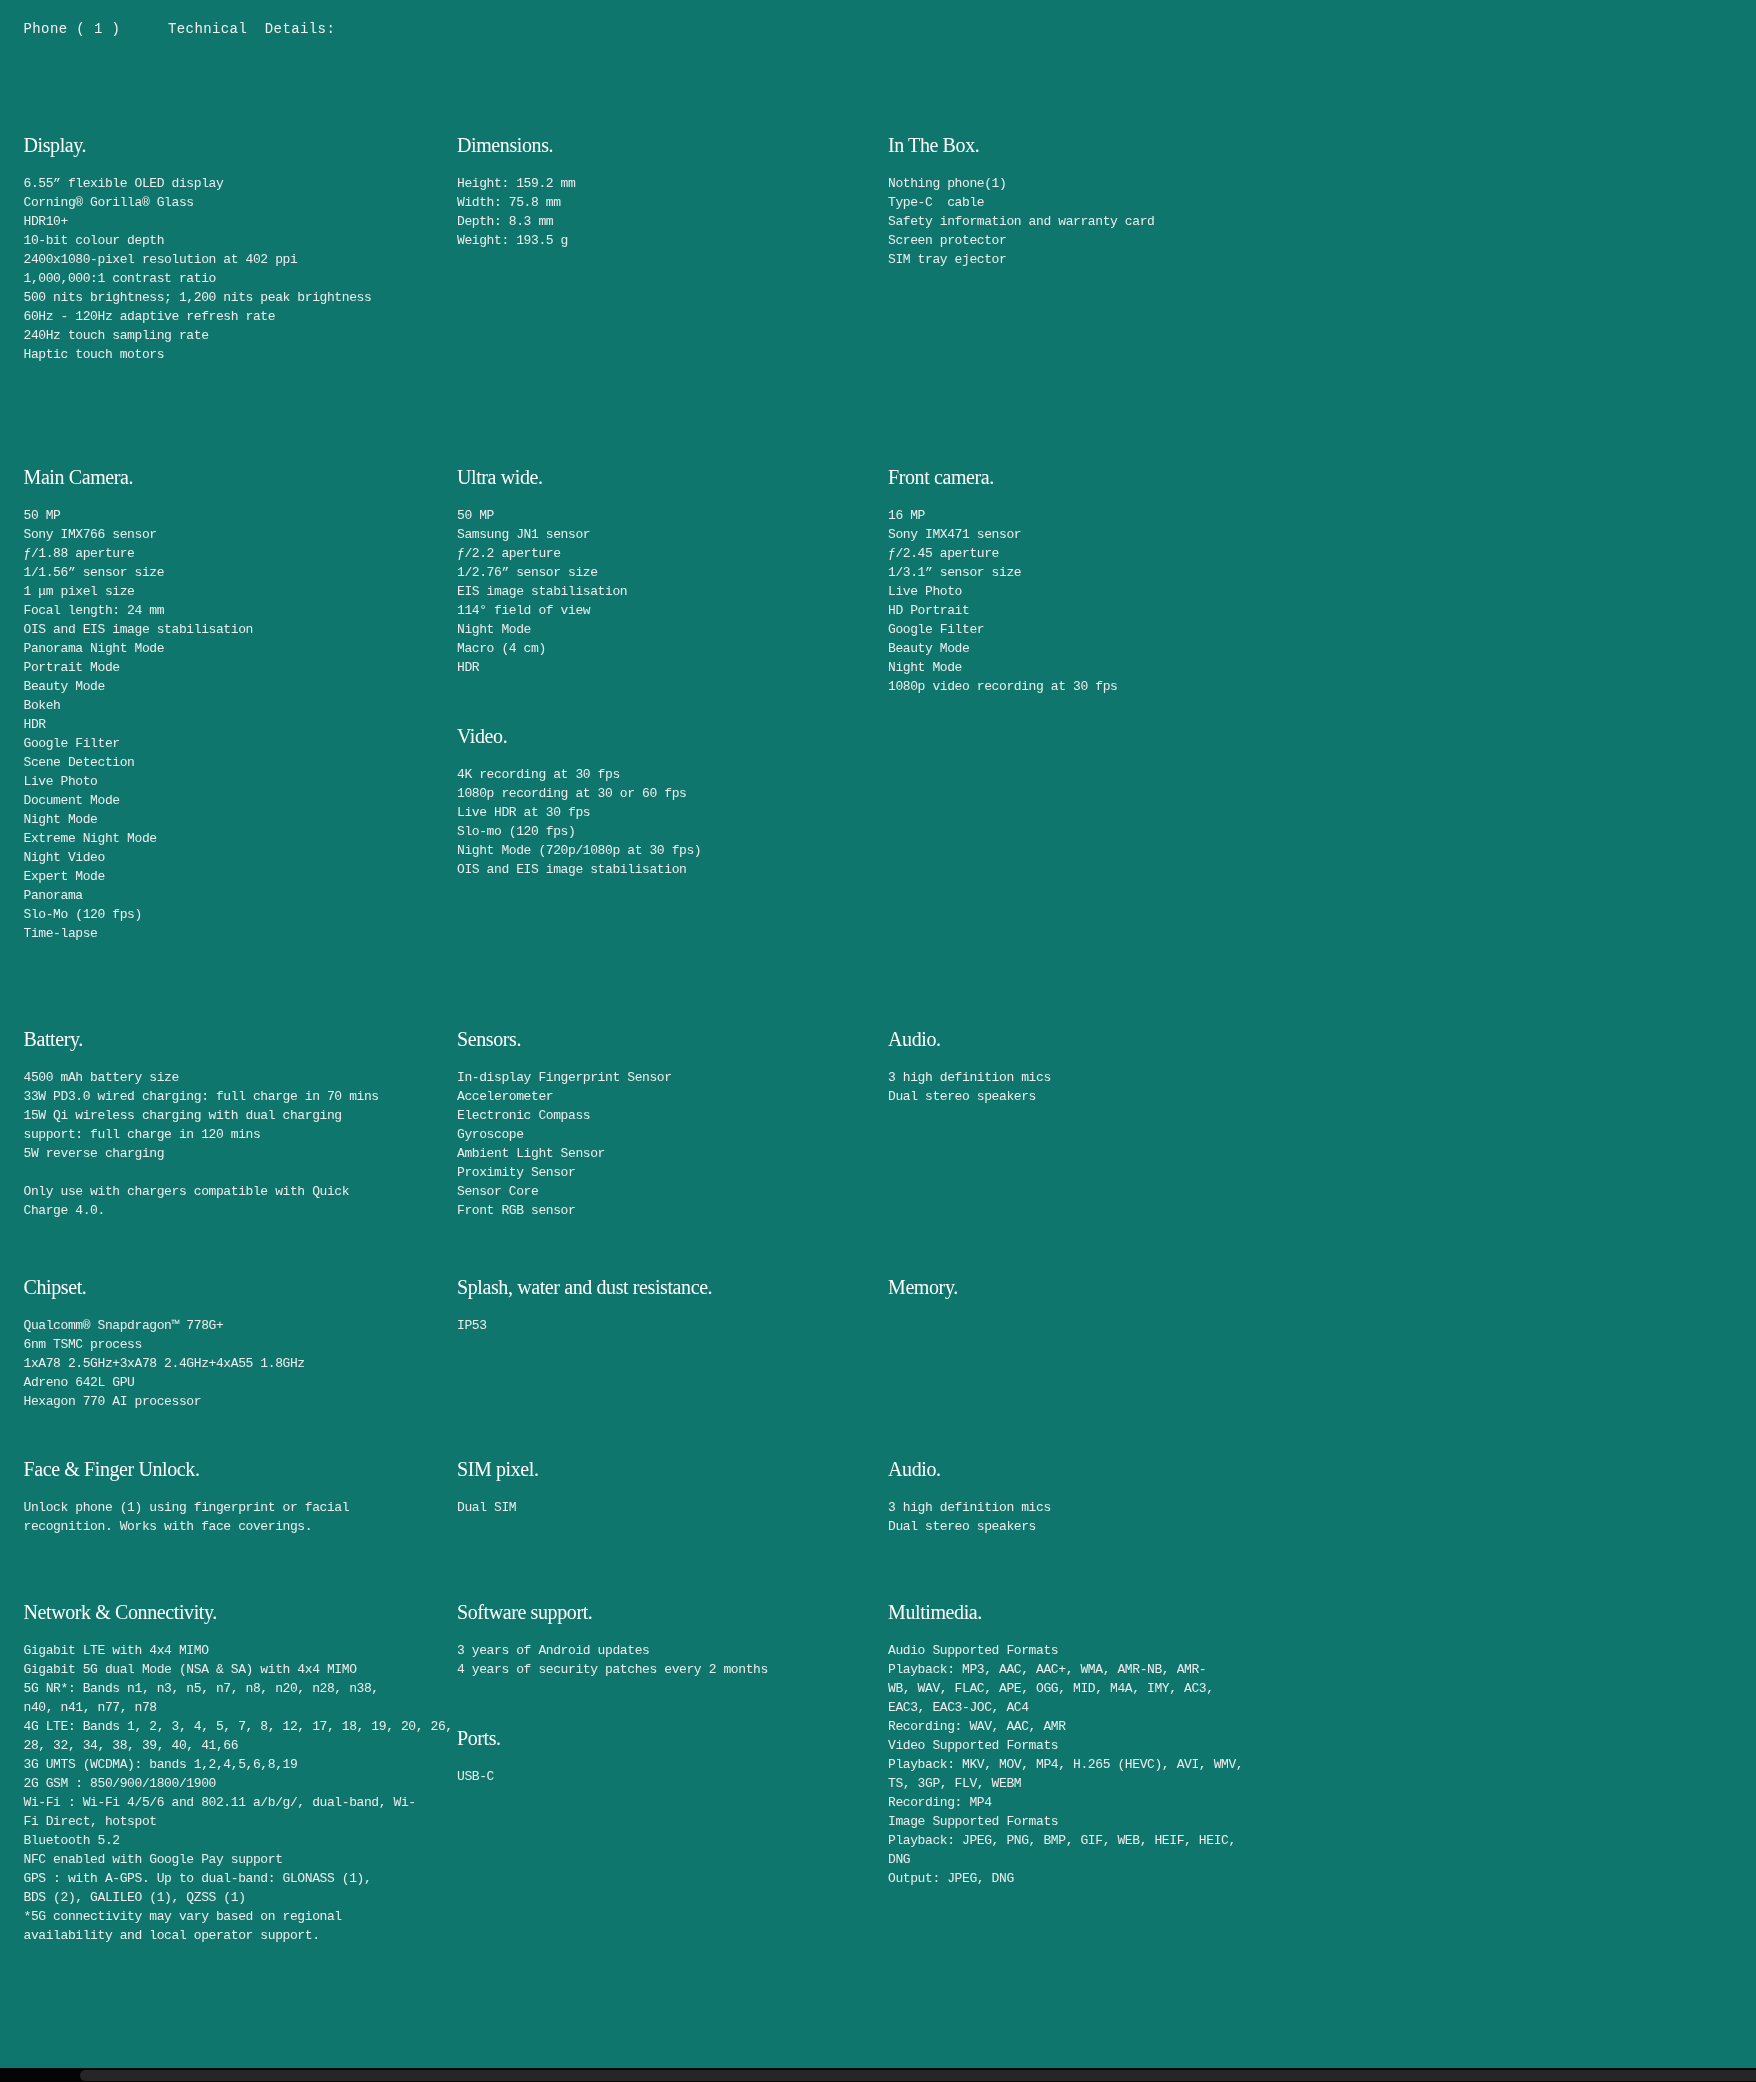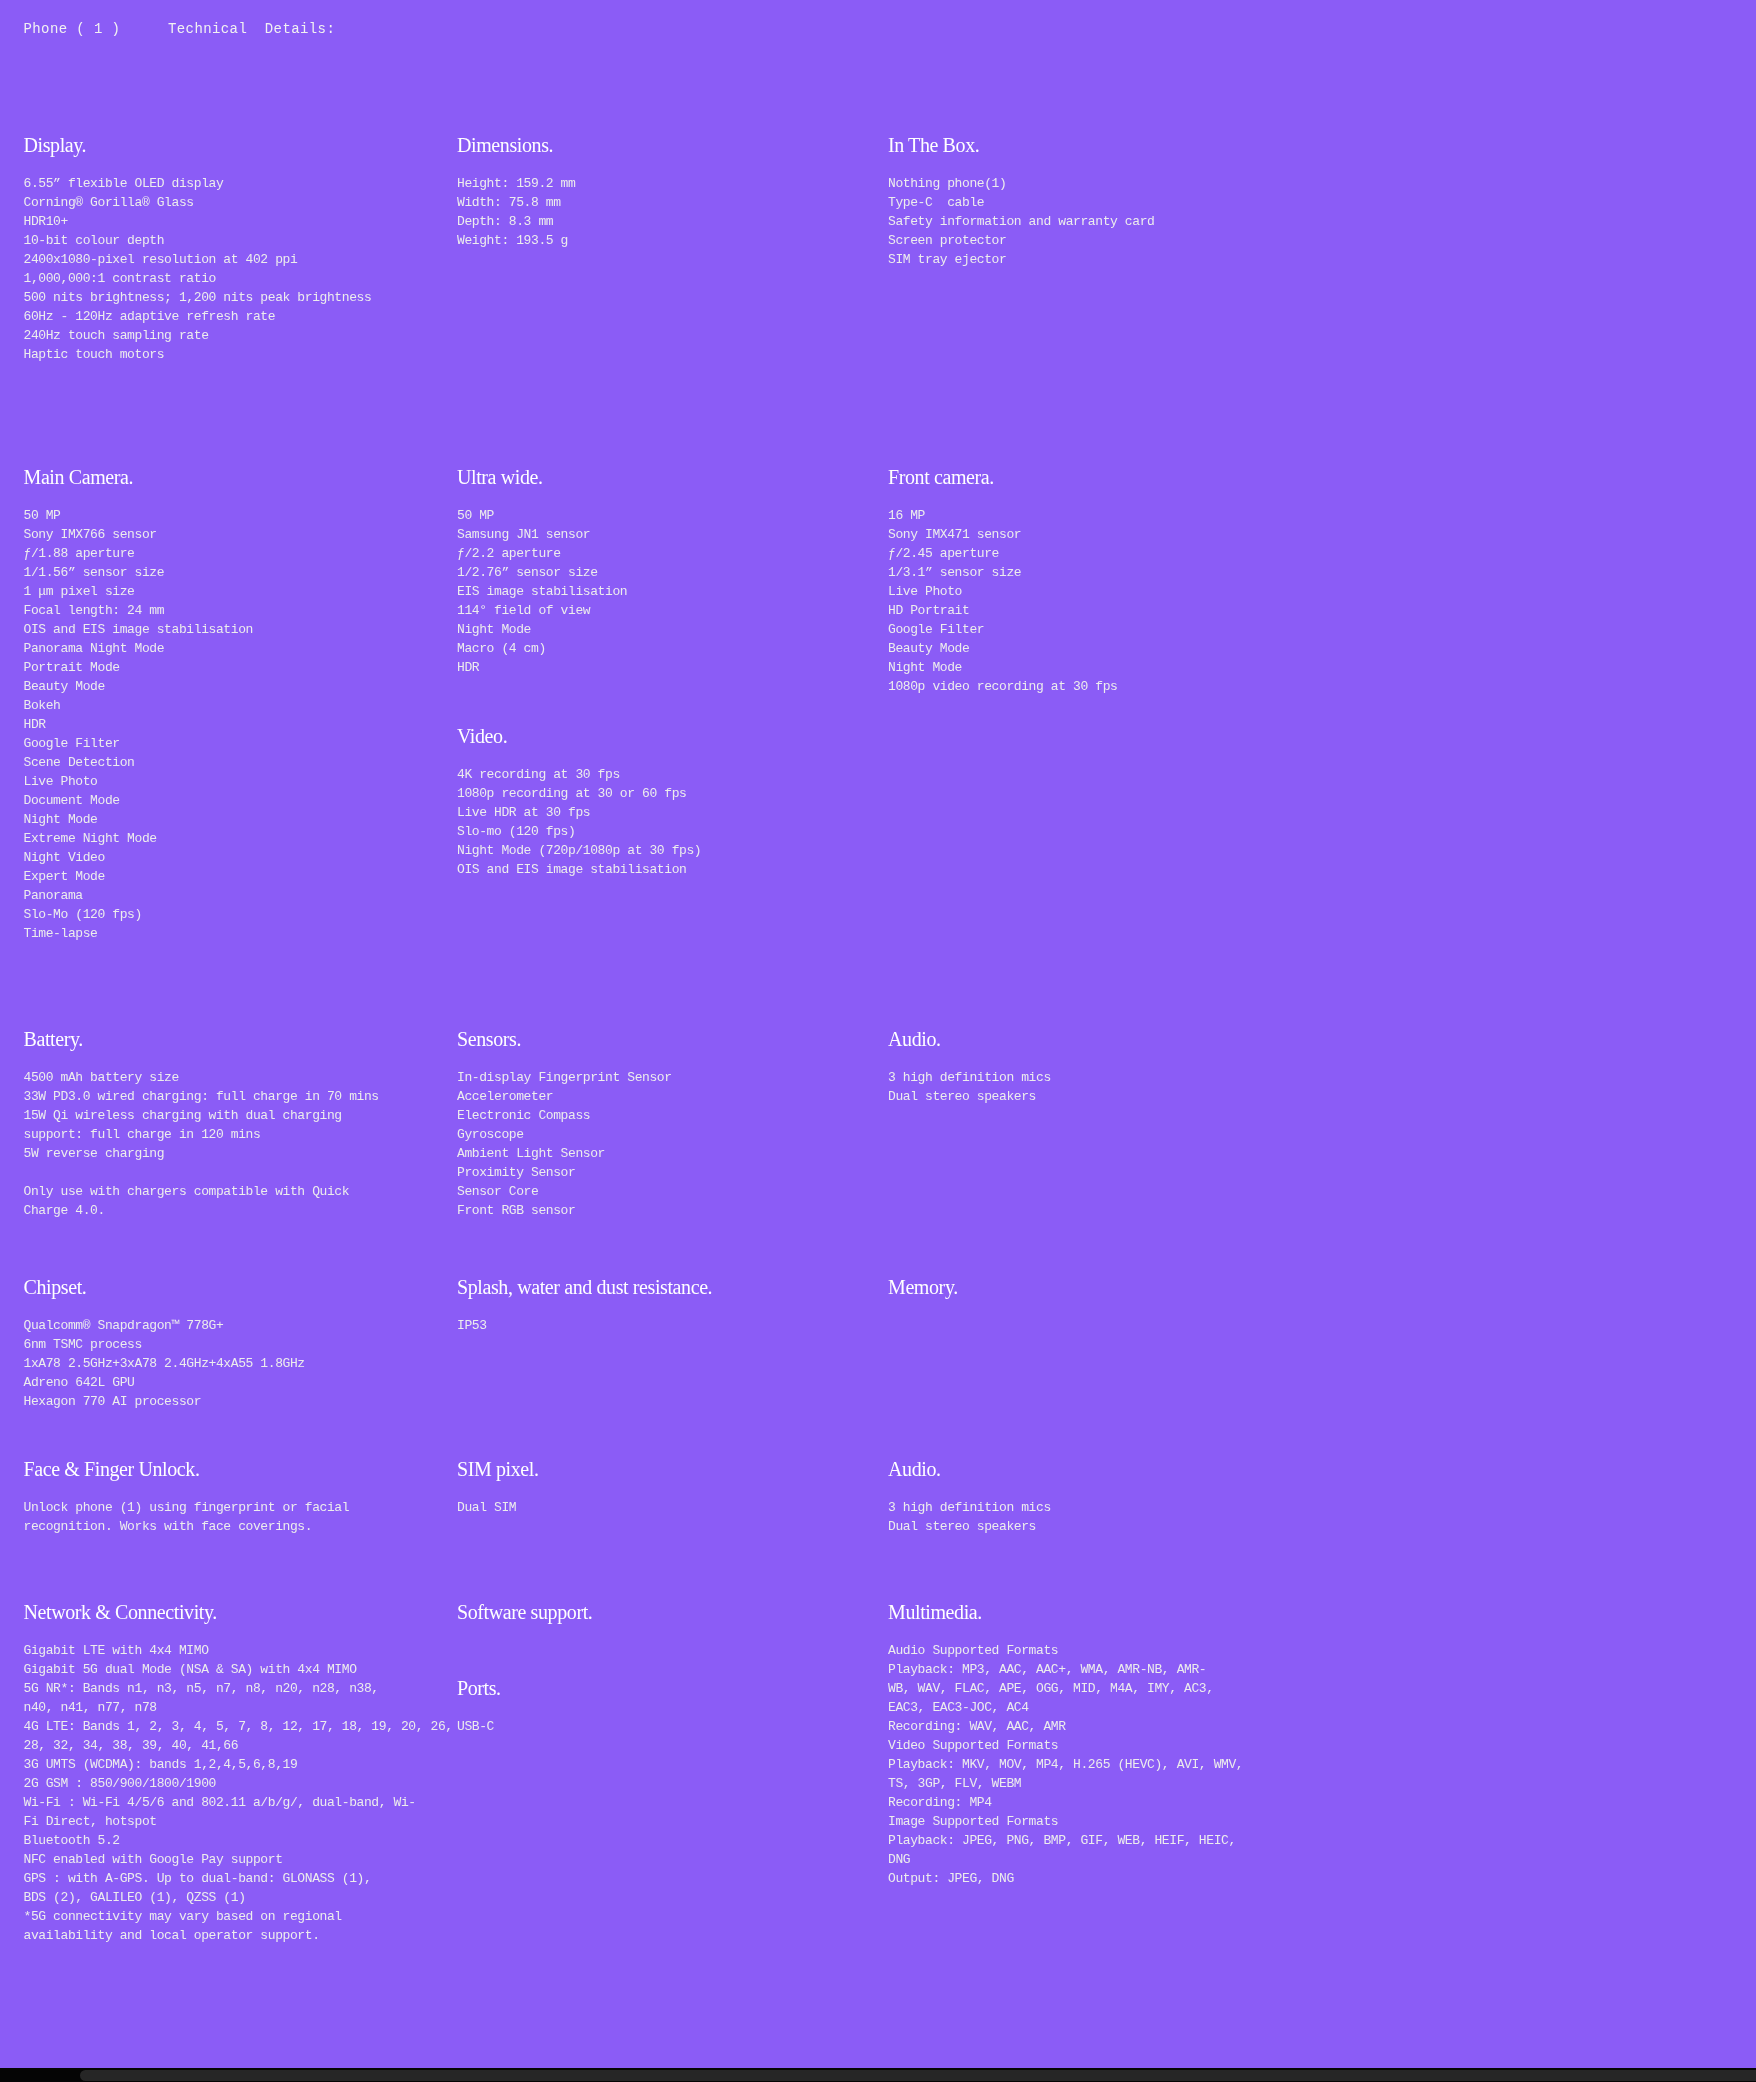--- a/index.html
+++ b/index.html
@@ -1,20 +1,20 @@
 <!DOCTYPE html>
 <html style="font-size:14px"><head>
 <meta charset="utf-8">
 <style>
   html,body{margin:0;padding:0;background:#000;}
   .page{
     position:relative;
     width:1756px;
     height:2082px;
-    background:#8b5cf6;
+    background:#0f766e;
     overflow:hidden;
     font-family:"Liberation Mono", monospace;
   }
   .top-header-brand{
     position:absolute;top:21px;left:23.5px;
     font-size:14px;letter-spacing:0.4px;color:#f2f2f2;white-space:pre;
   }
   .top-header-label{
     position:absolute;top:21px;left:168px;
     font-size:14px;letter-spacing:0.4px;color:#f2f2f2;white-space:pre;
@@ -266,20 +266,22 @@
 NFC enabled with Google Pay support
 GPS : with A-GPS. Up to dual-band: GLONASS (1),
 BDS (2), GALILEO (1), QZSS (1)
 *5G connectivity may vary based on regional
 availability and local operator support.</div>
           </section>
         </div>
         <div class="cell cell-1">
           <section>
             <h2 class="section-title">Software support.</h2>
+            <div class="section-body">3 years of Android updates
+4 years of security patches every 2 months</div>
           </section>
           <section>
             <h2 class="section-title">Ports.</h2>
             <div class="section-body">USB-C</div>
           </section>
         </div>
         <div class="cell cell-2">
           <section>
             <h2 class="section-title">Multimedia.</h2>
             <div class="section-body">Audio Supported Formats

